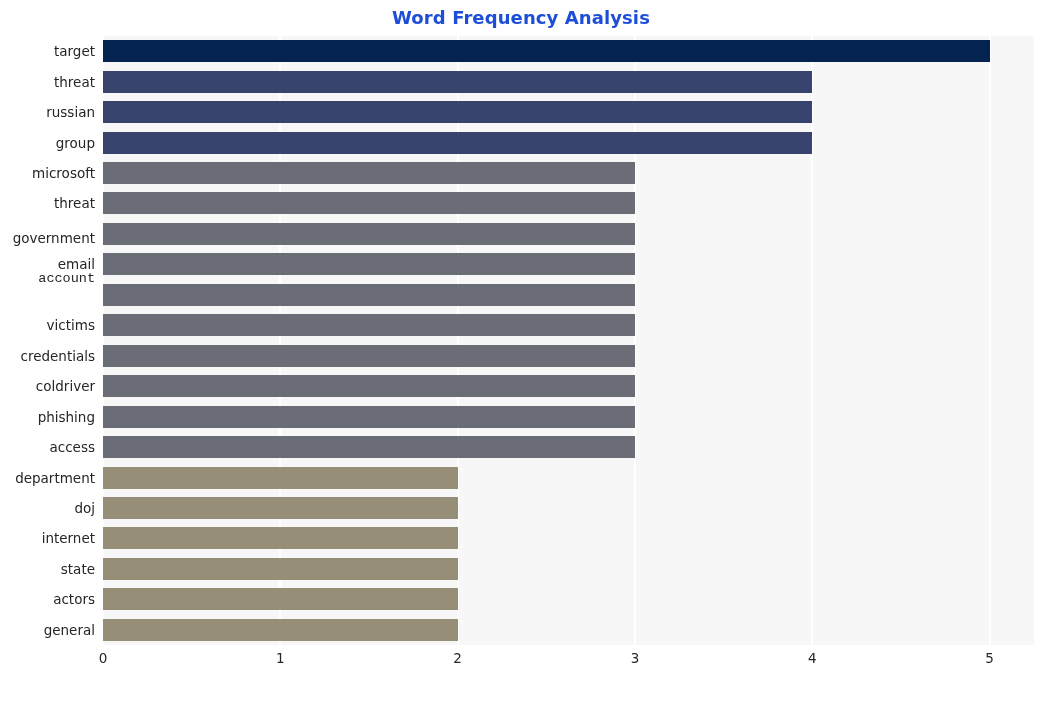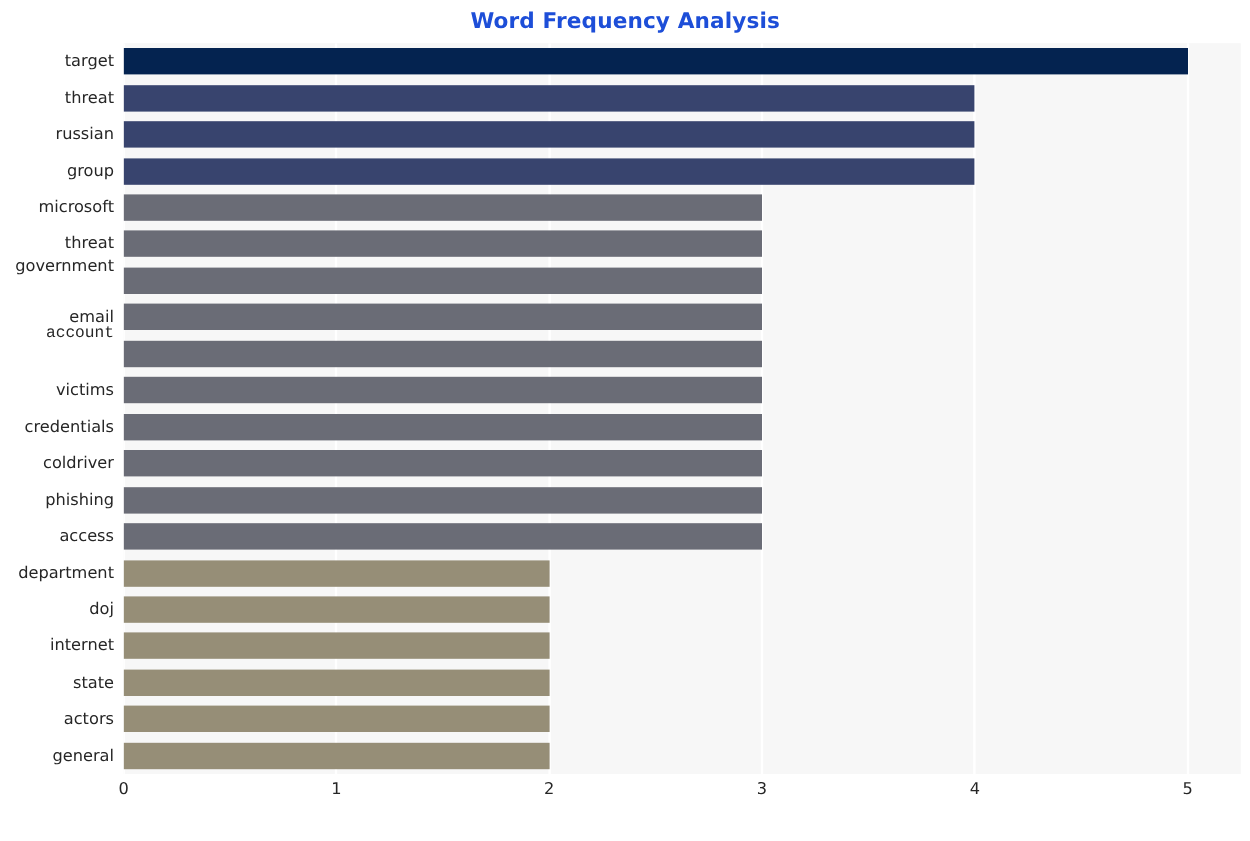--- a/index.html
+++ b/index.html
@@ -199,21 +199,21 @@
       </div>
   </div>
 
   <div id="y-tick-layer">
       <div class="ytick" style="top: 4px;">target</div>
       <div class="ytick" style="top: 35px;">threat</div>
       <div class="ytick" style="top: 65px;">russian</div>
       <div class="ytick" style="top: 96px;">group</div>
       <div class="ytick" style="top: 126px;">microsoft</div>
       <div class="ytick" style="top: 156px;">threat</div>
-      <div class="ytick" style="top: 175px;">government</div>
+      <div class="ytick" style="top: 191px;">government</div>
       <div class="ytick" style="top: 217px; margin-left: 48px;">email</div>
       <div class="ytick" style="top: 232px; font-family: Liberation Mono, monospace;">account</div>
       <div class="ytick" style="top: 278px; padding-left: 23px;">victims</div>
       <div class="ytick" style="top: 309px;">credentials</div>
       <div class="ytick" style="top: 339px;">coldriver</div>
       <div class="ytick" style="top: 370px;">phishing</div>
       <div class="ytick" style="top: 400px;">access</div>
       <div class="ytick" style="top: 431px;">department</div>
       <div class="ytick" style="top: 461px;">doj</div>
       <div class="ytick" style="top: 491px;">internet</div>

